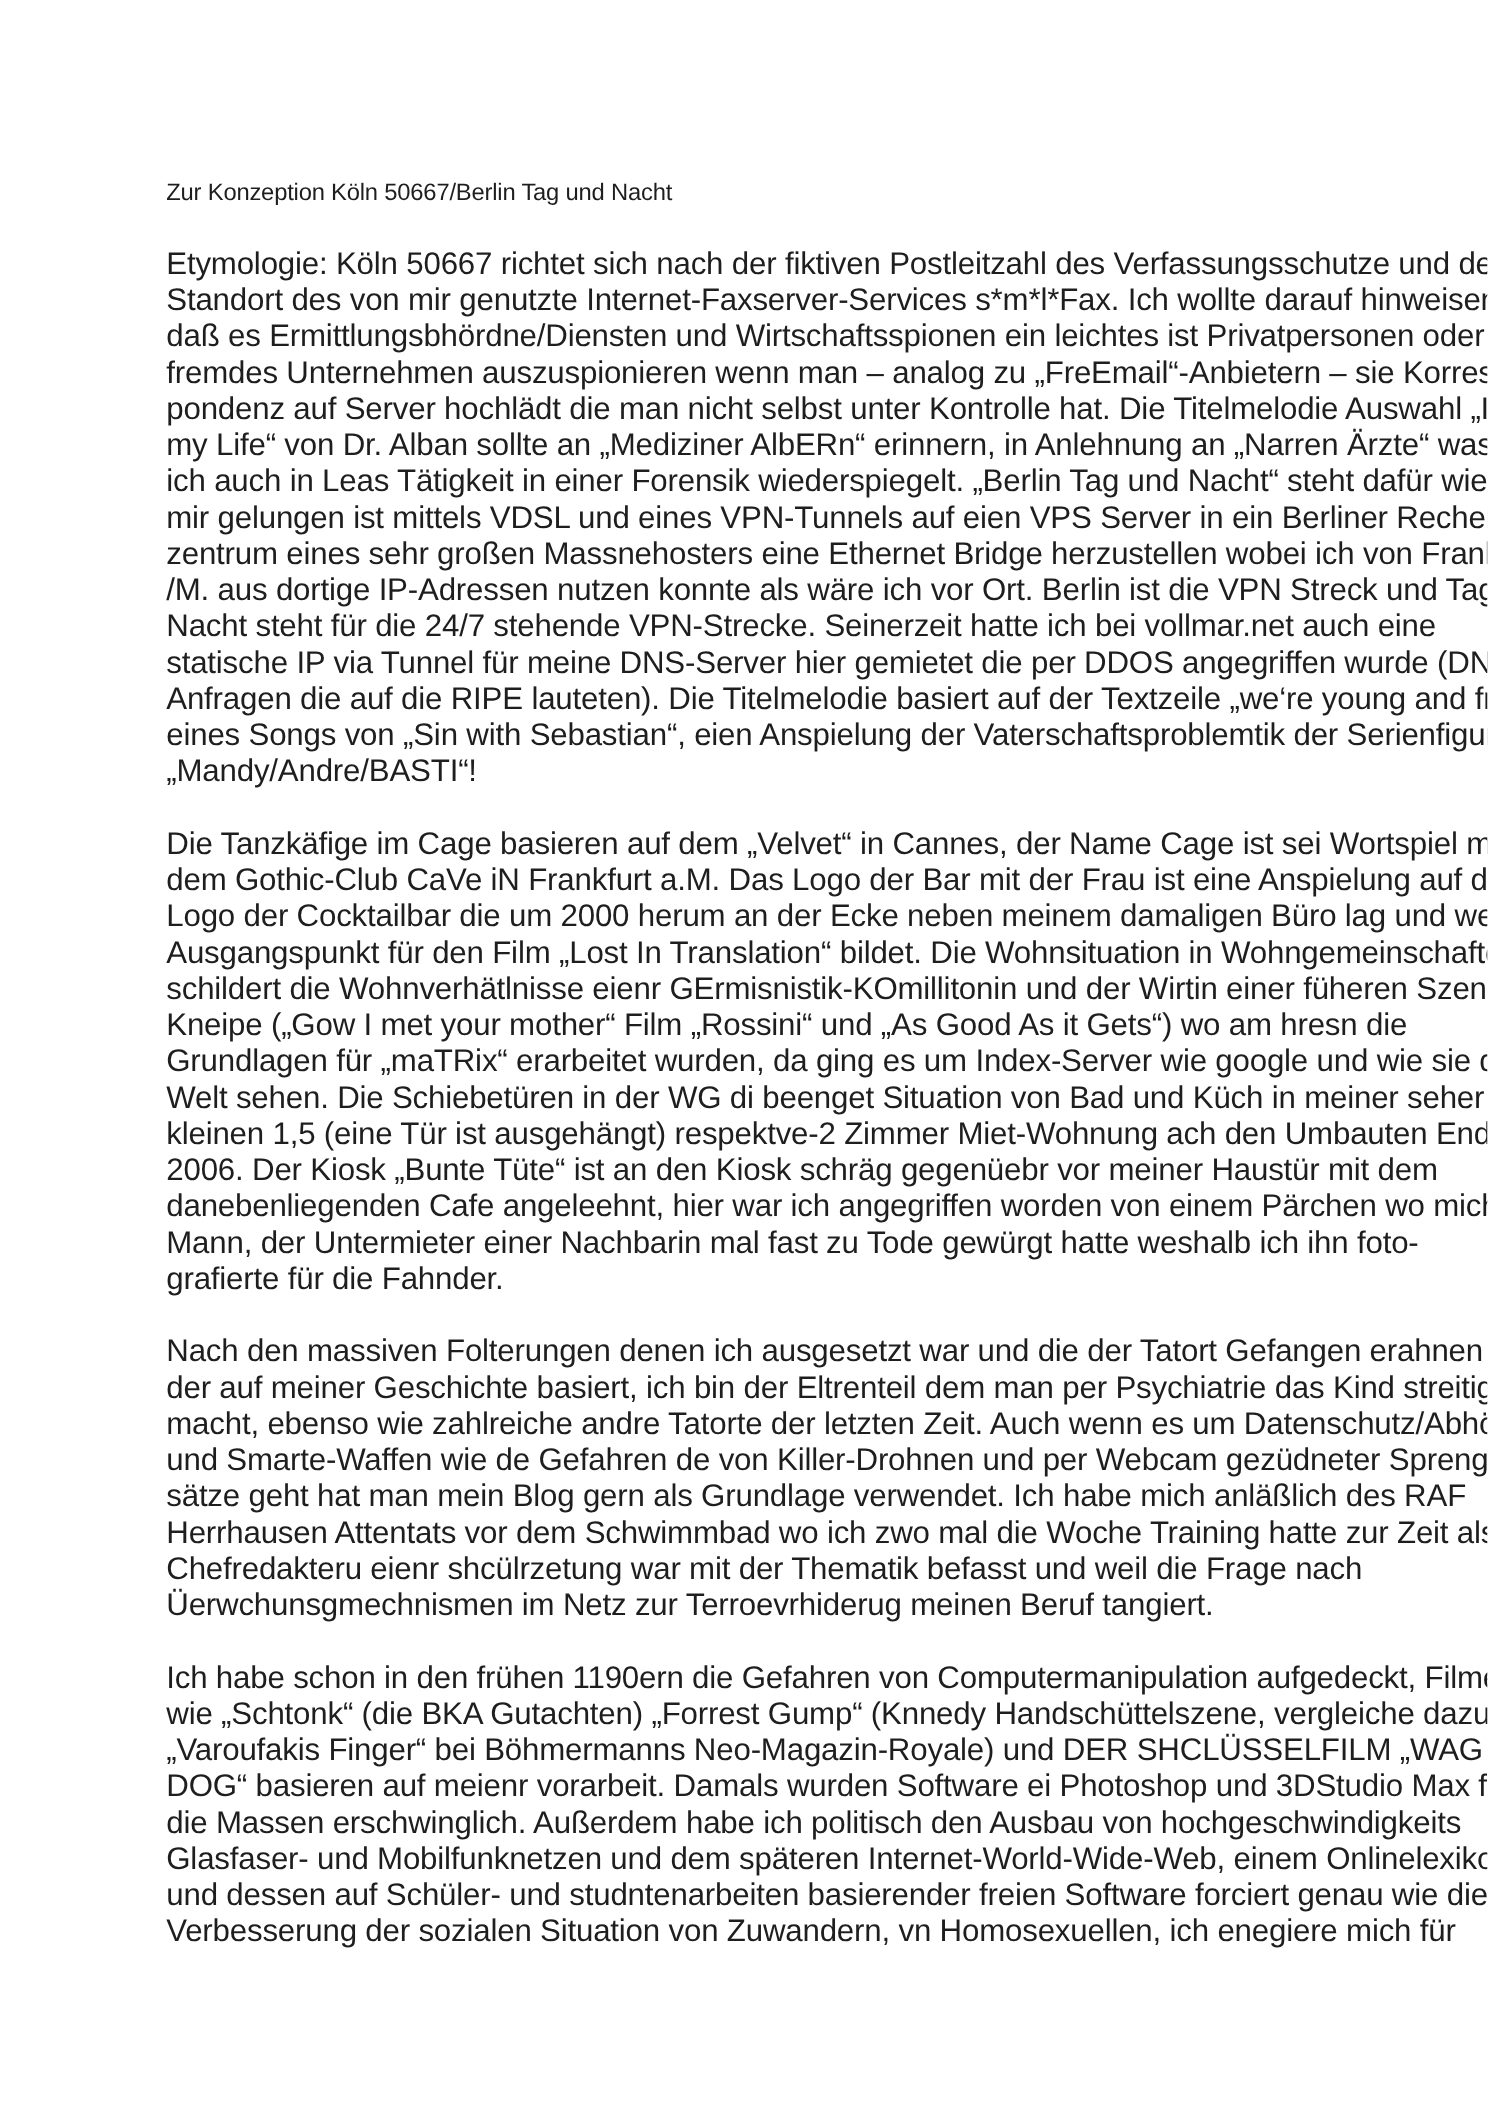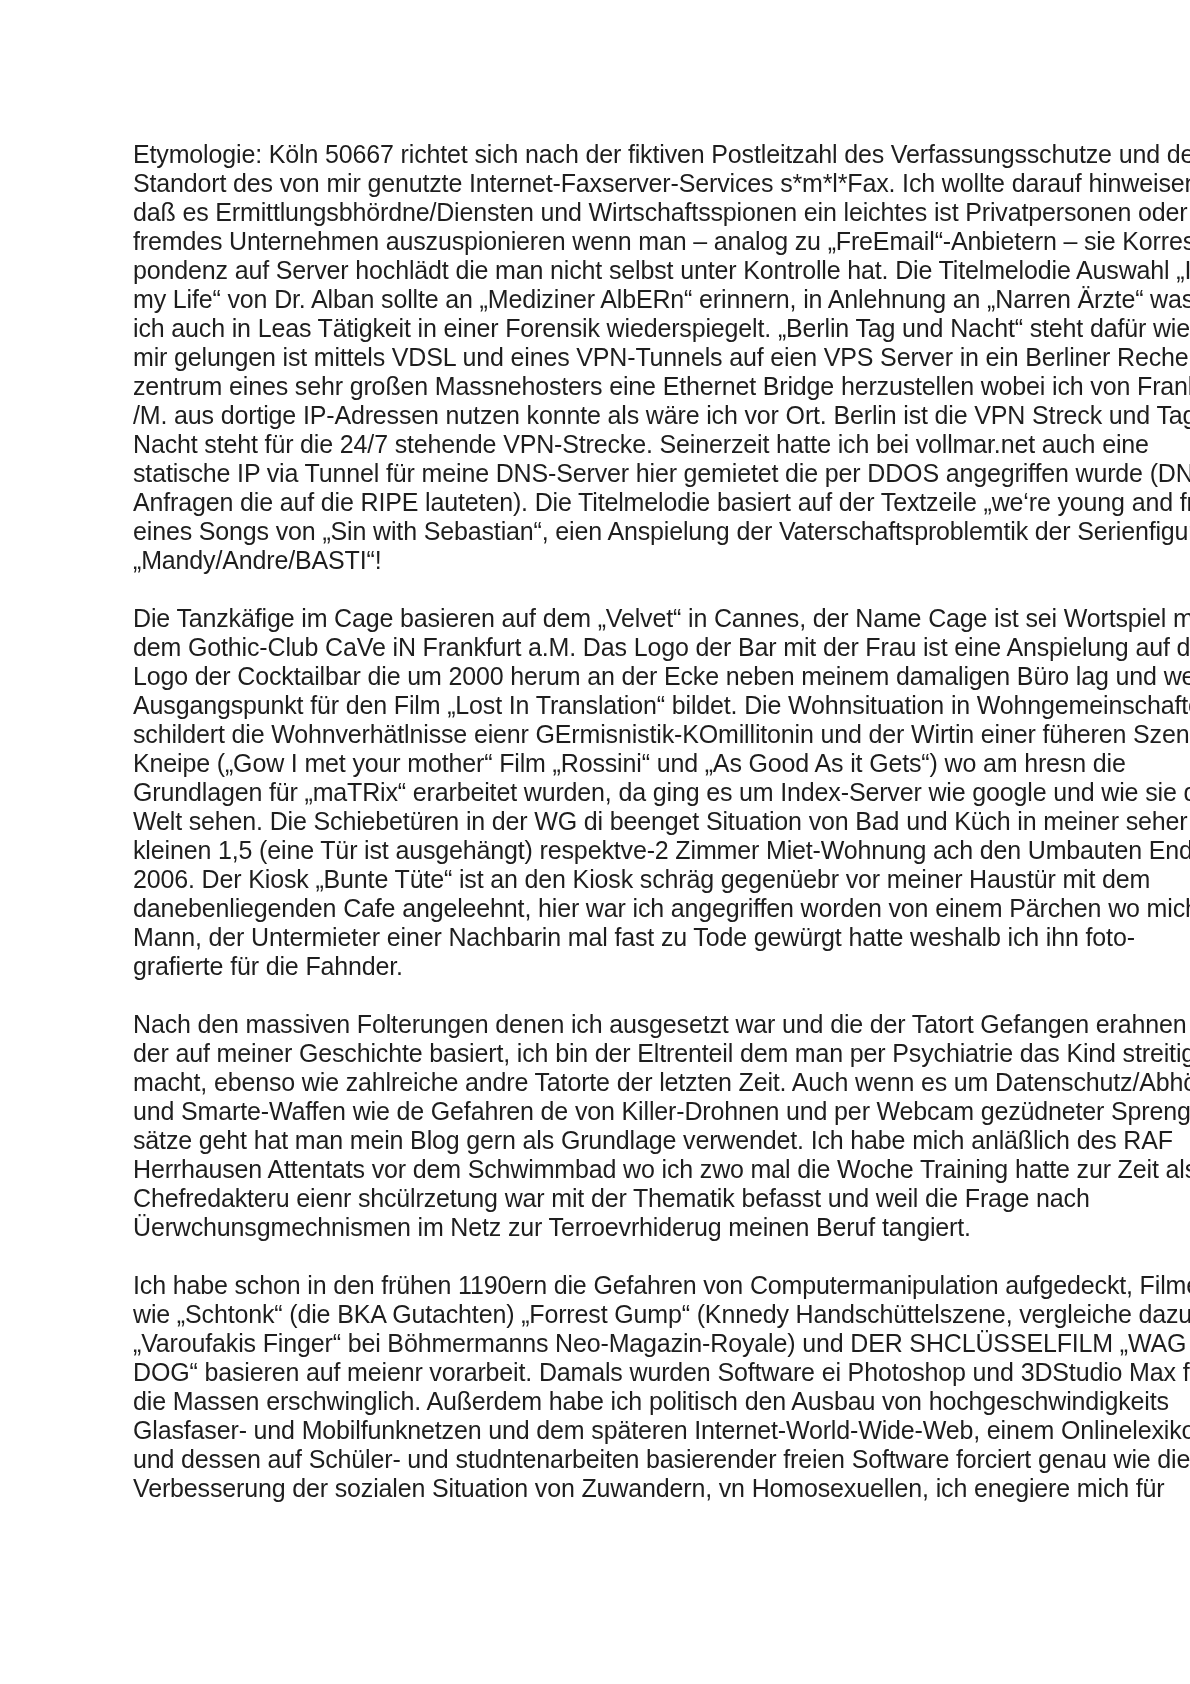--- a/index.html
+++ b/index.html
@@ -37,20 +37,21 @@
     margin: 0 0 29px 0;
     letter-spacing: -0.15px;
     white-space: pre;
   }
 </style>
 </head>
 <body>
 
 <div class="sheet">
   <div class="content">
+    <h1 class="doc-title">Zur Konzeption Köln 50667/Berlin Tag und Nacht</h1>
     <p class="para">Etymologie: Köln 50667 richtet sich nach der fiktiven Postleitzahl des Verfassungsschutze und dem
 Standort des von mir genutzte Internet-Faxserver-Services s*m*l*Fax. Ich wollte darauf hinweisen
 daß es Ermittlungsbhördne/Diensten und Wirtschaftsspionen ein leichtes ist Privatpersonen oder ein
 fremdes Unternehmen auszuspionieren wenn man – analog zu „FreEmail“-Anbietern – sie Korres-
 pondenz auf Server hochlädt die man nicht selbst unter Kontrolle hat. Die Titelmelodie Auswahl „It‘s
 my Life“ von Dr. Alban sollte an „Mediziner AlbERn“ erinnern, in Anlehnung an „Narren Ärzte“ was
 ich auch in Leas Tätigkeit in einer Forensik wiederspiegelt. „Berlin Tag und Nacht“ steht dafür wie es
 mir gelungen ist mittels VDSL und eines VPN-Tunnels auf eien VPS Server in ein Berliner Rechen-
 zentrum eines sehr großen Massnehosters eine Ethernet Bridge herzustellen wobei ich von Frankfurt
 /M. aus dortige IP-Adressen nutzen konnte als wäre ich vor Ort. Berlin ist die VPN Streck und Tag und

